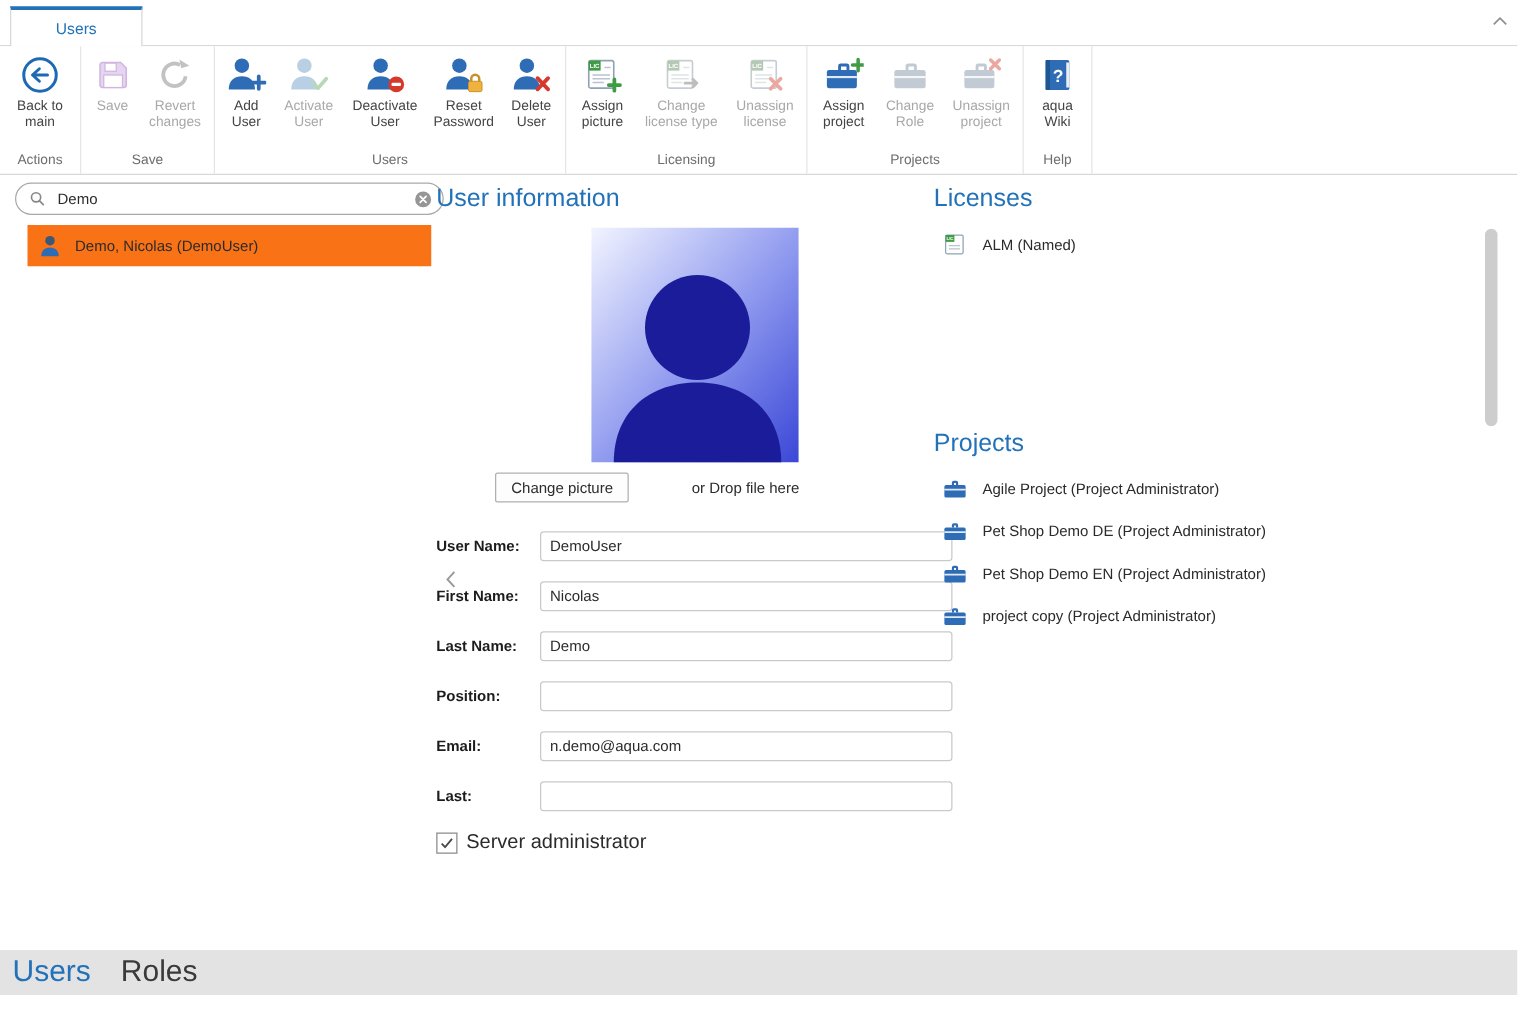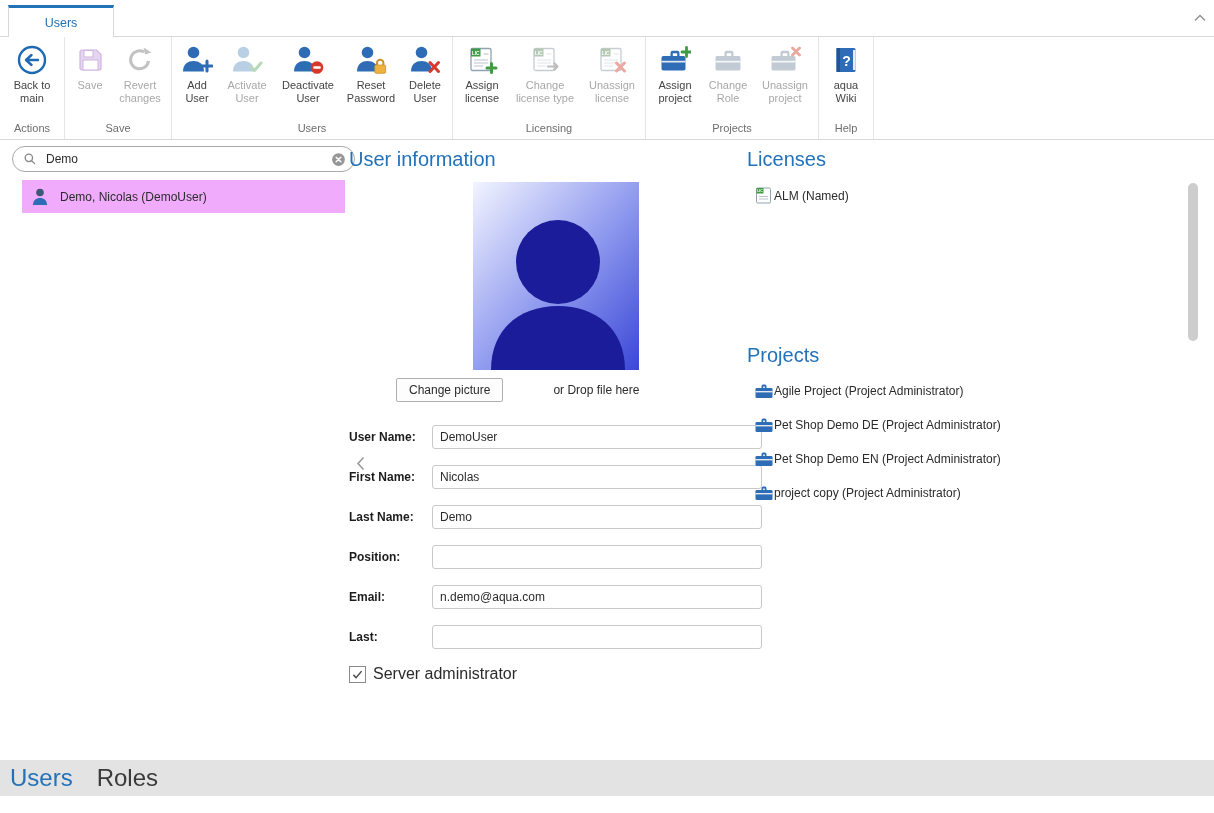--- a/index.html
+++ b/index.html
@@ -20,21 +20,21 @@
   .rgroup-label{font-size:11px;color:#6d6d6d;text-align:center;padding:1px 6px 5px;}
 
   
   .sidebar{position:absolute;left:12px;top:146px;width:343px;}
   .searchbox{height:26px;border:1px solid #a9a9a9;border-radius:13px;display:flex;align-items:center;padding:0 8px 0 10px;box-sizing:border-box;background:#fff;}
   .searchbox input{flex:1;border:none;outline:none;font-size:12px;color:#2b2b2b;margin-left:7px;background:transparent;font-family:inherit;}
   .searchbox .sicon{width:14px;height:14px;flex:none;}
   .searchbox .clear{width:15px;height:15px;flex:none;cursor:pointer;}
   .userlist{margin:8px 10px 0;}
   .useritem{height:33px;display:flex;align-items:center;gap:10px;padding:0 8px;font-size:12px;color:#2b2b2b;cursor:pointer;}
-  .useritem.selected{background:#f0abfc;}
+  .useritem.selected{background:#f97316;}
   .useritem .uicon{width:20px;height:20px;flex:none;}
 
   
   .center{position:absolute;left:349px;top:146px;width:413px;}
   .sect{font-size:20px;color:#2272b9;line-height:26px;}
   .avatar{width:166px;height:188px;margin:10px auto 0;}
   .pic-row{display:flex;align-items:center;margin-top:8px;padding-left:47px;gap:50px;}
   .btn{height:24px;padding:0 12px;font-size:12px;border:1px solid #b0b0b0;background:#fdfdfd;border-radius:2px;color:#2b2b2b;font-family:inherit;cursor:pointer;}
   .drop-hint{font-size:12px;color:#2b2b2b;}
   .form{margin-top:23px;display:flex;flex-direction:column;gap:16px;}
@@ -42,21 +42,21 @@
   .frow label{width:83px;flex:none;font-size:12px;font-weight:bold;color:#1c1c1c;}
   .frow input{flex:1;height:24px;box-sizing:border-box;border:1px solid #c9c9c9;border-radius:3px;padding:0 7px;font-size:12px;color:#2b2b2b;font-family:inherit;outline:none;}
   .cbrow{margin-top:16px;display:flex;align-items:center;gap:7px;font-size:16px;color:#2b2b2b;}
   .checkbox{width:15px;height:15px;border:1px solid #8a8a8a;background:#fff;display:inline-flex;align-items:center;justify-content:center;box-sizing:content-box;cursor:pointer;}
   .checkbox svg{display:none;width:11px;height:9px;}
   .checkbox[data-checked="true"] svg{display:block;}
 
   
   .rightpanel{position:absolute;left:747px;top:146px;width:400px;}
   .licblock{height:196px;}
-  .item{display:flex;align-items:center;font-size:12px;color:#2b2b2b;padding-left:7px;cursor:pointer;}
+  .item{display:flex;align-items:center;gap:12px;font-size:12px;color:#2b2b2b;padding-left:7px;cursor:pointer;}
   .licblock .item{margin-top:12px;height:24px;}
   .projlist{margin-top:6px;text-align:right;}
   .projlist .item{height:34px;}
   .item .iicon{width:20px;height:20px;flex:none;}
 
   
   .footer{position:absolute;left:0;top:760px;width:100%;height:36px;background:#e3e3e3;display:flex;align-items:center;gap:24px;padding-left:10px;box-sizing:border-box;}
   .ftab{font-size:24px;color:#3a3a3a;cursor:pointer;}
   .ftab.active{color:#2272b9;}
 
@@ -184,21 +184,21 @@
       <div class="rbtn" style="width:52px">
         <span class="ricon">
             <svg viewBox="0 0 32 32">
               <rect x="5" y="4.5" width="20" height="22" rx="1.6" fill="#fff" stroke="#8fa3b5" stroke-width="1.3"></rect>
               <rect x="5" y="4.5" width="9.5" height="8" fill="#3f9c44"></rect>
               <text x="9.7" y="10.6" font-size="4.8" fill="#fff" text-anchor="middle" font-family="sans-serif" font-weight="bold">LIC</text>
               <path d="M17.5 10h5M8 16h14M8 19h14M8 22h9" stroke="#b8c4d0" stroke-width="1.2"></path>
               <path d="M25.5 19.5v9M21 24h9" stroke="#3f9c44" stroke-width="3" stroke-linecap="round"></path>
             </svg>
           </span>
-        <span>Assign license</span>
+        <span>Assign picture</span>
       </div>
       <div class="rbtn disabled" style="width:74px">
         <span class="ricon">
             <svg viewBox="0 0 32 32">
               <rect x="5" y="4.5" width="20" height="22" rx="1.6" fill="#fff" stroke="#c6cdd3" stroke-width="1.3"></rect>
               <rect x="5" y="4.5" width="9.5" height="8" fill="#b4c9b4"></rect>
               <text x="9.7" y="10.6" font-size="4.8" fill="#fff" text-anchor="middle" font-family="sans-serif" font-weight="bold">LIC</text>
               <path d="M17.5 10h5M8 16h14M8 19h14M8 22h9" stroke="#dfe4e8" stroke-width="1.2"></path>
               <path d="M19 22.5h9.5m0 0l-3.2-3.2m3.2 3.2l-3.2 3.2" fill="none" stroke="#bdbdbd" stroke-width="2.2" stroke-linecap="round"></path>
             </svg>

